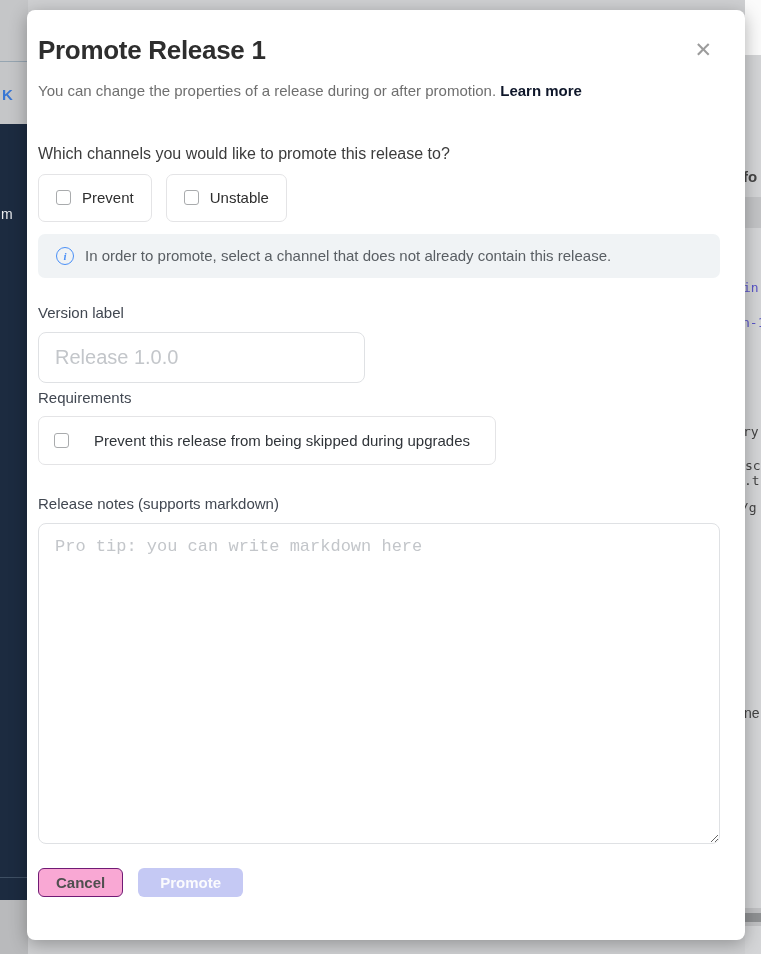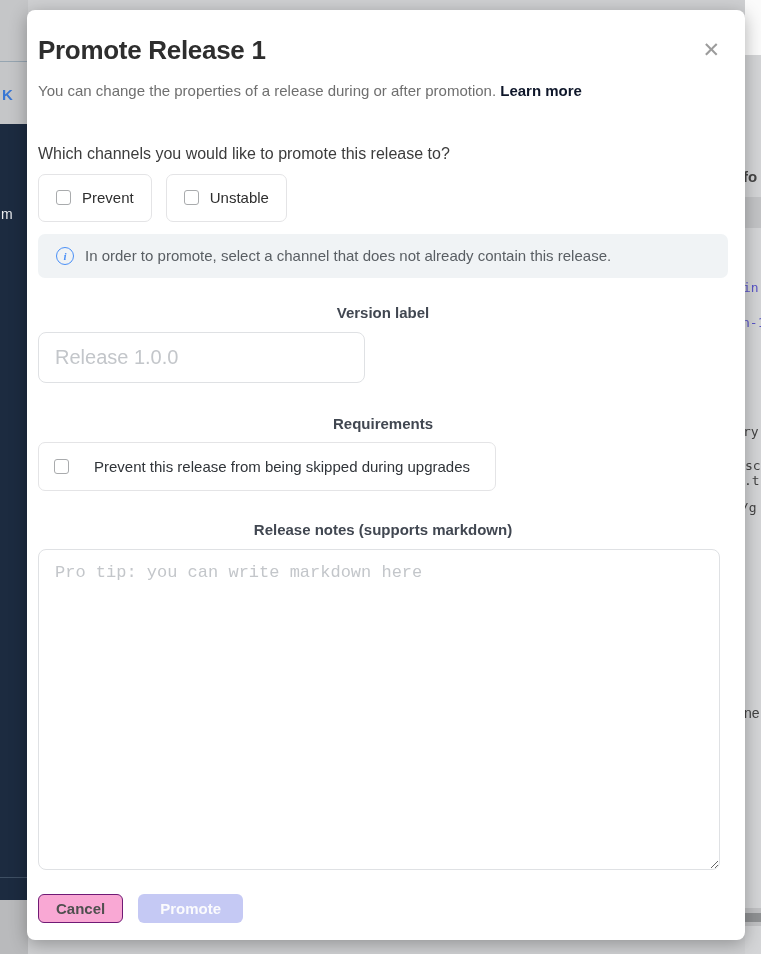--- a/index.html
+++ b/index.html
@@ -34,21 +34,21 @@
   .frag-sc { left: 745px; top: 458px; }
   .frag-t  { left: 744px; top: 473px; }
   .frag-g  { left: 741px; top: 500px; }
   .frag-ne { left: 744px; top: 705px; font-size: 14px; }
 
   
   .modal {
     position: absolute; left: 27px; top: 10px; width: 718px; height: 930px;
     background: #ffffff; border-radius: 8px;
     box-shadow: 0 4px 18px rgba(0,0,0,.30);
-    padding: 26px 17px 0 11px;
+    padding: 26px 25px 0 11px;
   }
   .modal-header { display: flex; justify-content: space-between; align-items: flex-start; }
   .modal-title {
     font-size: 26px; font-weight: bold; color: #2e2e2e; letter-spacing: -0.3px;
     line-height: 1.15; margin: 0;
   }
   .close-btn {
     border: none; background: none; padding: 0; cursor: pointer;
     font-size: 21px; color: #9c9c9c; line-height: 1; margin-top: 3px; margin-right: 8px;
     font-family: "Liberation Sans", sans-serif;
@@ -75,23 +75,23 @@
     padding: 13px 18px; display: flex; align-items: center; gap: 11px;
     font-size: 15px; color: #595e63;
   }
   .info-icon {
     width: 18px; height: 18px; flex: none; border-radius: 50%;
     border: 1.5px solid #4a90f7; color: #4a90f7;
     display: flex; align-items: center; justify-content: center;
     font-size: 11px; font-weight: bold; font-family: "Liberation Serif", serif; font-style: italic;
   }
 
-  .field-label { font-size: 15px; font-weight: 700; color: #414751; text-align: center; }
+  .field-label { font-size: 15px; font-weight: 400; color: #414751; }
   .lbl-version { margin-top: 26px; }
-  .lbl-req { margin-top: 32px; }
+  .lbl-req { margin-top: 6px; }
   .lbl-notes { margin-top: 30px; }
 
   .text-input {
     margin-top: 11px; display: block; width: 327px; height: 51px;
     border: 1px solid #dfe1e4; border-radius: 8px; padding: 0 16px;
     font-size: 20px; color: #333; font-family: "Liberation Sans", sans-serif; outline: none;
   }
   .text-input::placeholder { color: #c3c6ca; }
 
   .req-option {

